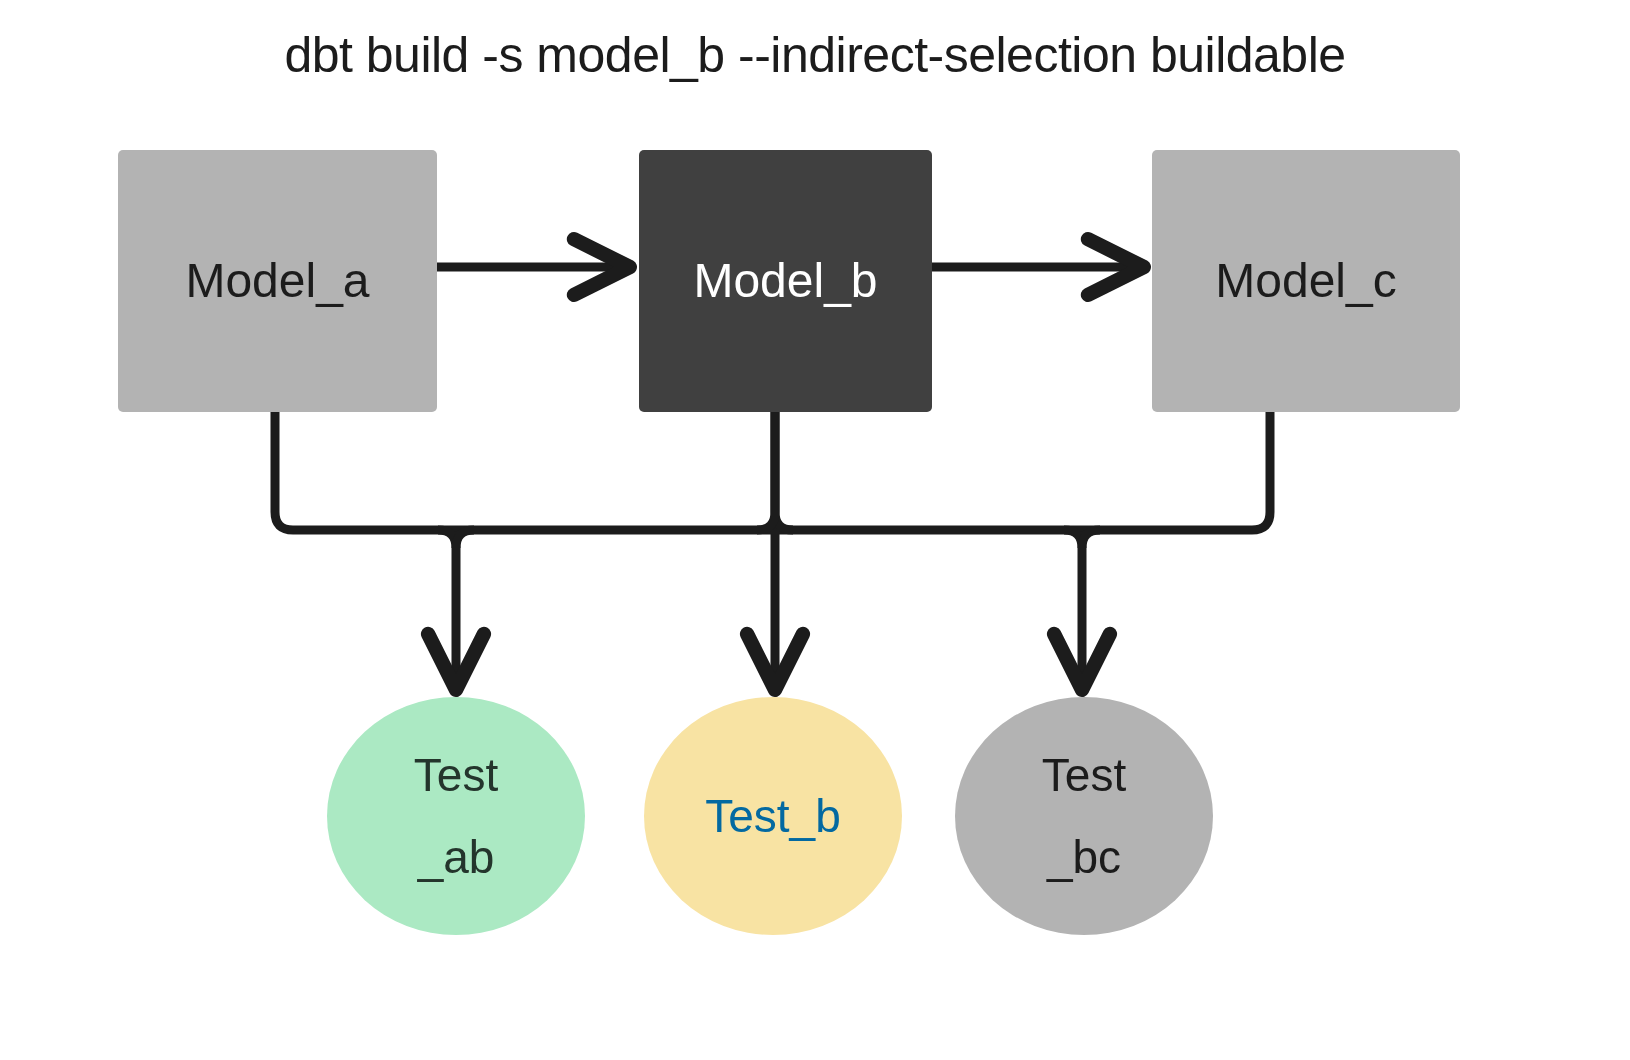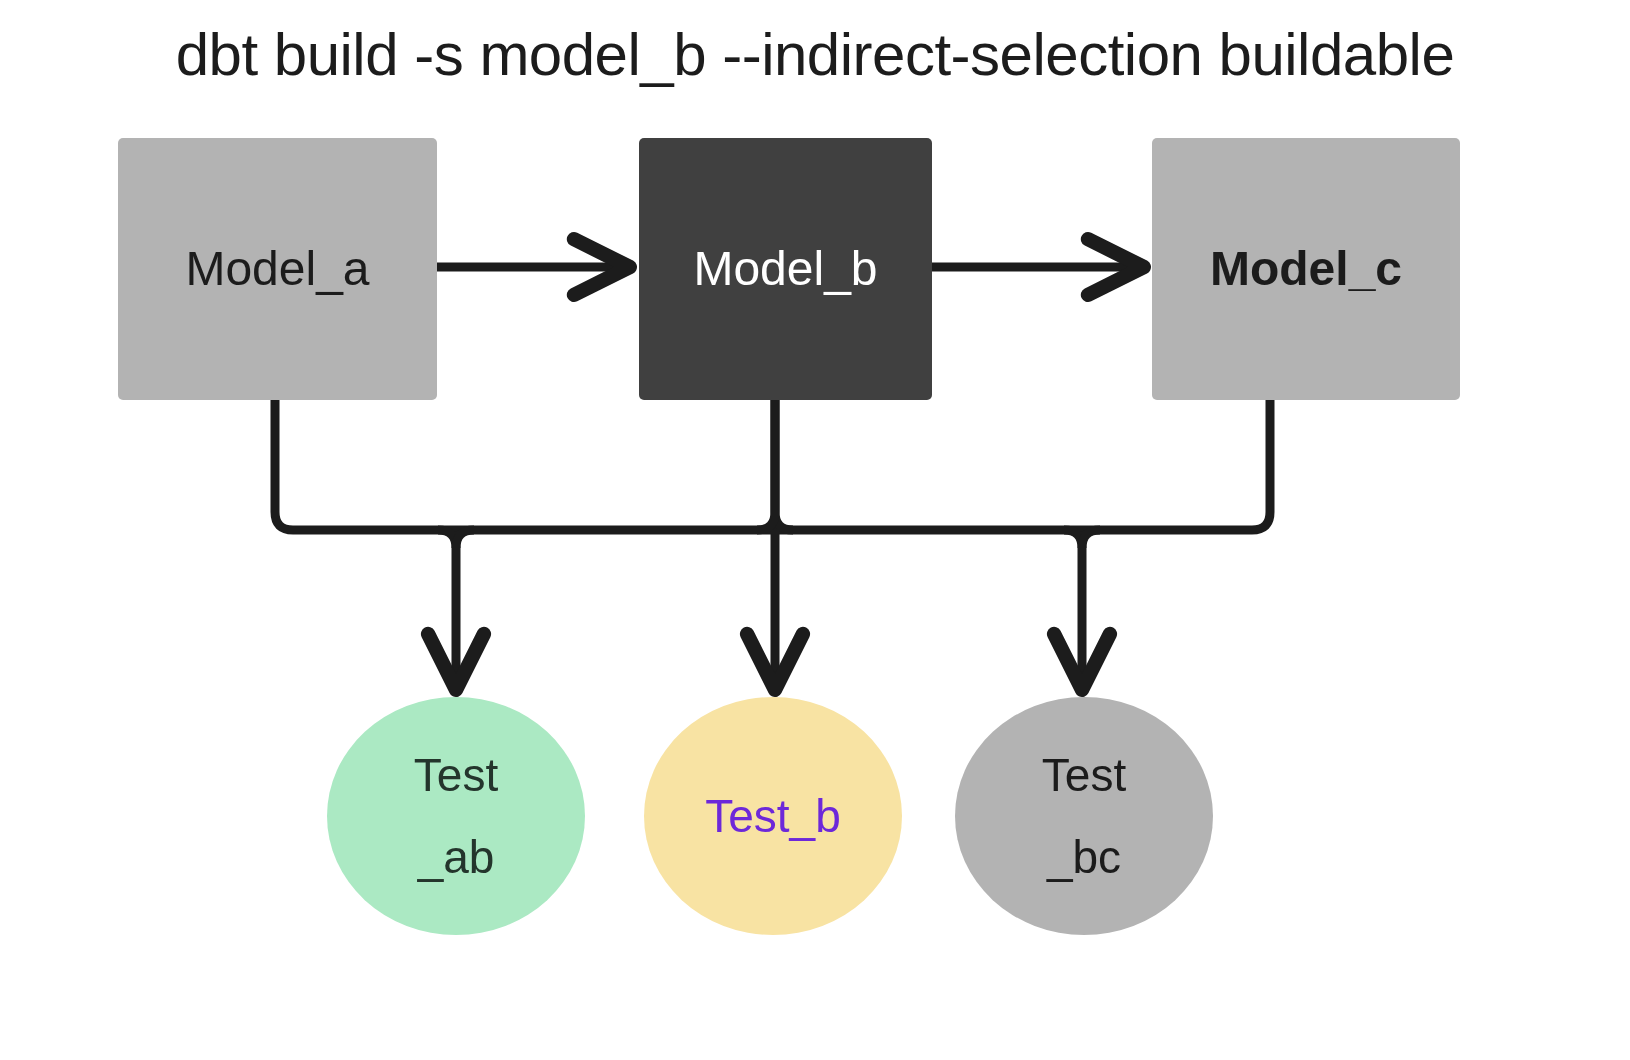--- a/index.html
+++ b/index.html
@@ -25,33 +25,34 @@
     width: 1630px;
     height: 1060px;
     pointer-events: none;
   }
   .diagram-title {
     position: absolute;
     left: 0;
     top: 26px;
     width: 1630px;
     text-align: center;
-    font-size: 60px;
+    font-size: 50px;
     line-height: 58px;
     color: #1c1c1c;
     letter-spacing: -0.5px;
     white-space: pre;
   }
   .node-box {
     position: absolute;
     border-radius: 5px;
     display: flex;
     align-items: center;
     justify-content: center;
     box-sizing: border-box;
+    margin-top: 12px;
   }
   .node-box .node-label {
     font-size: 48px;
     line-height: 54px;
     text-align: center;
   }
   .node-circle {
     position: absolute;
     border-radius: 50%;
     display: flex;
@@ -106,31 +107,31 @@
   </svg>
 
   <div class="node-box" style="left:118px; top:138px; width:319px; height:262px; background:#b3b3b3;">
     <span class="node-label" style="color:#1c1c1c;">Model_a</span>
   </div>
 
   <div class="node-box" style="left:639px; top:138px; width:293px; height:262px; background:#404040;">
     <span class="node-label" style="color:#ffffff;">Model_b</span>
   </div>
 
-  <div class="node-box" style="left:1152px; top:138px; width:308px; height:262px; background:#b3b3b3;font-weight:bold;">
+  <div class="node-box" style="left:1152px; top:138px; width:308px; height:262px; background:#b3b3b3;">
     <span class="node-label" style="color:#1c1c1c;">Model_c</span>
   </div>
 
   <div class="node-circle" style="left:327px; top:697px; width:258px; height:238px; background:#abe9c3;">
     <span class="node-label" style="color:#24352c;">Test
 _ab</span>
   </div>
 
   <div class="node-circle" style="left:644px; top:697px; width:258px; height:238px; background:#f8e3a3;">
-    <span class="node-label" style="color:#6d28d9;">Test_b</span>
+    <span class="node-label" style="color:#0369a1;">Test_b</span>
   </div>
 
   <div class="node-circle" style="left:955px; top:697px; width:258px; height:238px; background:#b3b3b3;">
     <span class="node-label" style="color:#1c1c1c;">Test
 _bc</span>
   </div>
 
 </div>
 
 </body></html>

